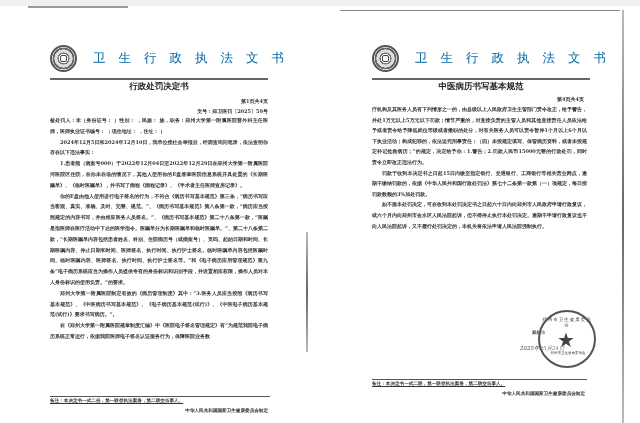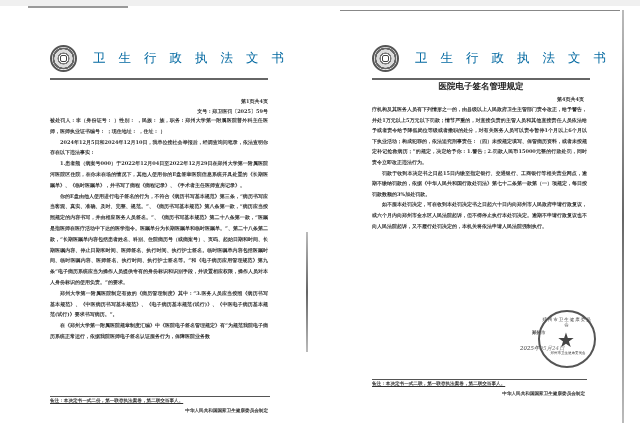--- a/index.html
+++ b/index.html
@@ -69,20 +69,21 @@
 <div class="topbar"></div>
 <div class="scan-line" style="left:28px;top:6px;width:100px;"></div>
 <div class="scan-line" style="left:363px;top:8px;width:50px;background:#aaa;"></div>
 
 <div class="page left">
   <div class="header">
     <div class="emblem"></div>
     <div class="org-title">卫生行政执法文书</div>
   </div>
   <div class="rule"></div>
+  <div class="doc-title">行政处罚决定书</div>
   <div class="pageno">第1页共4页</div>
   <div class="docno">文号：郑卫医罚〔2025〕59号</div>
   <div class="body" style="top:107px;">
     <p>被处罚人：李（身份证号：        ）性别：  ，民族：  族，职务：郑州大学第一附属医院普外科主任医师，医师执业证书编号：        ；现住地址：        ，住址：        ）</p>
     <p class="indent">2024年12月5日和2024年12月10日，我单位接社会举报后，经调查询问笔录，依法查明你存在以下违法事实：</p>
     <p class="indent">1.患者熊（病案号000）于2022年12月04日至2022年12月29日在郑州大学第一附属医院河医院区住院，在你未在场的情况下，其他人使用你的E盘签章医院信息系统开具处置的《长期医嘱单》、《临时医嘱单》，并书写了病程《病程记录》、《手术者主任医师查房记录》。</p>
     <p class="indent">你的E盘由他人使用进行电子签名的行为，不符合《病历书写基本规范》第三条，“病历书写应当客观、真实、准确、及时、完整、规范。”、《病历书写基本规范》第八条第一款，“病历应当按照规定的内容书写，并由相应医务人员签名。”、《病历书写基本规范》第二十八条第一款，“医嘱是指医师在医疗活动中下达的医学指令。医嘱单分为长期医嘱单和临时医嘱单。”、第二十八条第二款，“长期医嘱单内容包括患者姓名、科别、住院病历号（或病案号）、页码、起始日期和时间、长期医嘱内容、停止日期和时间、医师签名、执行时间、执行护士签名。临时医嘱单内容包括医嘱时间、临时医嘱内容、医师签名、执行时间、执行护士签名等。”和《电子病历应用管理规范》第九条“电子病历系统应当为操作人员提供专有的身份标识和识别手段，并设置相应权限，操作人员对本人身份标识的使用负责。”的要求。</p>
     <p class="indent">郑州大学第一附属医院制定有效的《病历管理制度》其中：“3.医务人员应当按照《病历书写基本规范》、《中医病历书写基本规范》、《电子病历基本规范(试行)》、《中医电子病历基本规范(试行)》要求书写病历。”。</p>
     <p class="indent">在《郑州大学第一附属医院规章制度汇编》中《医院电子签名管理规定》有“为规范我院电子病历系统正常运行，依据我院医师电子签名认证服务行为，保障医院业务数</p>
   </div>
@@ -92,21 +93,21 @@
 </div>
 <div class="vedge" style="left:306px;top:232px;height:120px;"></div>
 
 <div class="page right">
   <div class="scan-line" style="left:20px;top:2px;width:280px;height:1px;background:#888;"></div>
   <div class="header">
     <div class="emblem"></div>
     <div class="org-title">卫生行政执法文书</div>
   </div>
   <div class="rule"></div>
-  <div class="doc-title">医院电子签名管理规定</div>
+  <div class="doc-title">中医病历书写基本规范</div>
   <div class="pageno">第4页共4页</div>
   <div class="body" style="top:96px;">
     <p>疗机构及其医务人员有下列情形之一的，由县级以上人民政府卫生主管部门责令改正，给予警告，并处1万元以上5万元以下罚款；情节严重的，对直接负责的主管人员和其他直接责任人员依法给予或者责令给予降低岗位等级或者撤职的处分，对有关医务人员可以责令暂停1个月以上6个月以下执业活动；构成犯罪的，依法追究刑事责任：（四）未按规定填写、保管病历资料，或者未按规定补记抢救病历；”的规定，决定给予你：1.警告；2.罚款人民币15000元整的行政处罚，同时责令立即改正违法行为。</p>
     <p class="indent">罚款于收到本决定书之日起15日内缴至指定银行、交通银行、工商银行等相关营业网点，逾期不缴纳罚款的，依据《中华人民共和国行政处罚法》第七十二条第一款第（一）项规定，每日按罚款数额的3%加处罚款。</p>
     <p class="indent">如不服本处罚决定，可在收到本处罚决定书之日起六十日内向郑州市人民政府申请行政复议，或六个月内向郑州市金水区人民法院起诉，但不得停止执行本处罚决定。逾期不申请行政复议也不向人民法院起诉，又不履行处罚决定的，本机关将依法申请人民法院强制执行。</p>
   </div>
   <div class="footer-line" style="top:371px;"></div>
   <div class="footer-note" style="top:373px;">备注：本决定书一式二联，第一联存执法案卷，第二联交当事人。</div>
   <div class="footer-org" style="top:383px;">中华人民共和国国家卫生健康委员会制定</div>
 </div>

